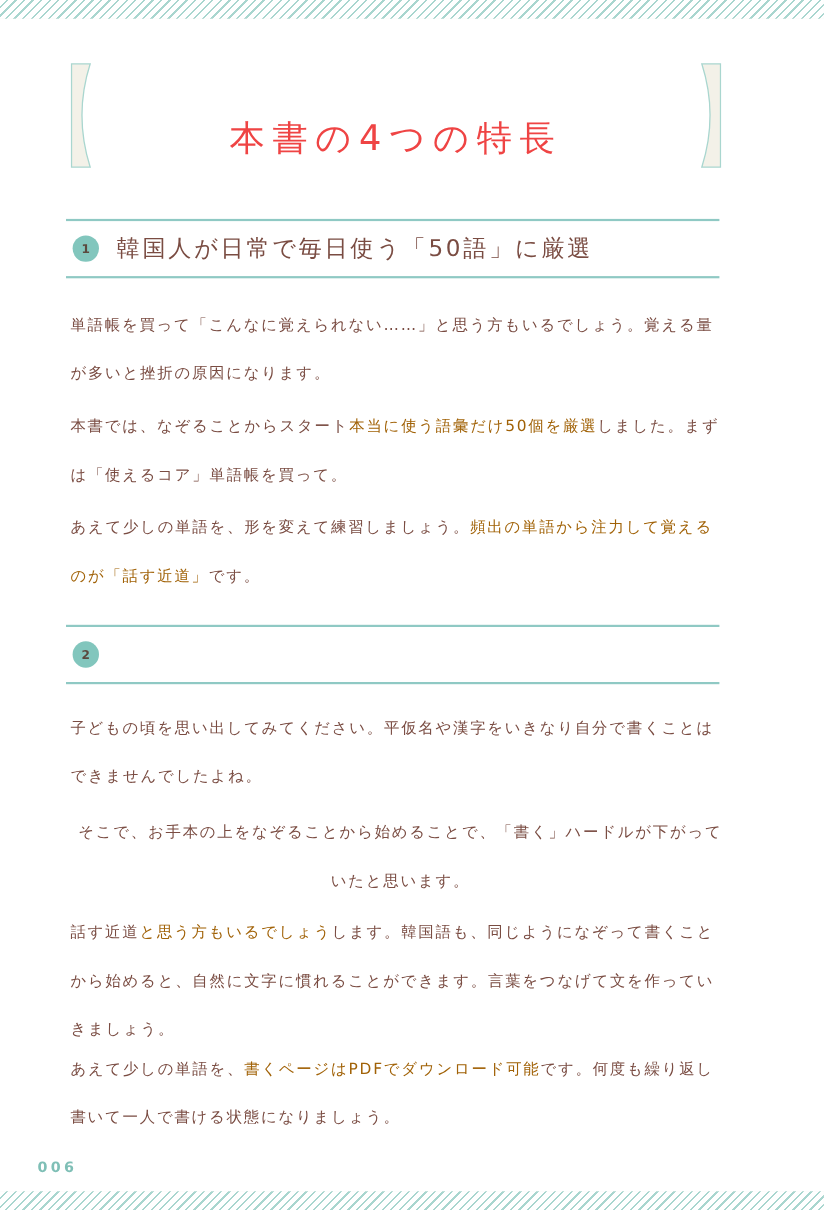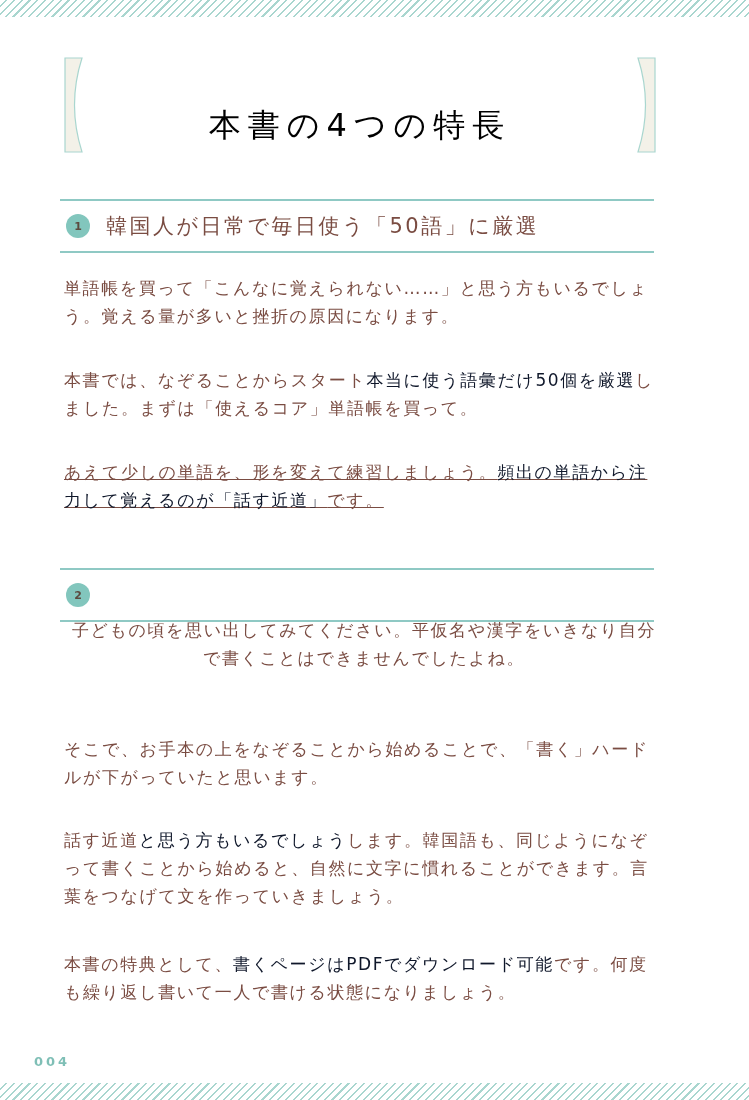--- a/index.html
+++ b/index.html
@@ -8,28 +8,28 @@
   .stripe{position:absolute;left:0;width:749px;height:17px;
     background:repeating-linear-gradient(135deg,#ffffff 0px,#ffffff 4px,#a9d6cf 4px,#a9d6cf 5.5px);
     background-color:#f4f6f0;}
   .stripe.top{top:0;}
   .stripe.bottom{bottom:0;}
   .title-wrap{position:absolute;left:64px;top:57px;width:592px;height:96px;}
   .bracket{position:absolute;top:0;width:20px;height:96px;}
   .bracket.left{left:0;}
   .bracket.right{right:0;}
   .page-title{position:absolute;left:0;right:0;top:26px;text-align:center;font-size:32px;letter-spacing:7px;
-    color:#000000;font-weight:normal;}
+    color:#ef4444;font-weight:normal;}
   .section-head{position:absolute;left:60px;width:594px;border-top:2.5px solid #8fc9c4;border-bottom:2.5px solid #8fc9c4;
     height:50px;display:flex;align-items:center;}
   .badge{width:24px;height:24px;border-radius:50%;background:#82c6bd;color:#5b4a3f;font-size:11px;font-weight:bold;
     display:flex;align-items:center;justify-content:center;margin-left:6px;margin-right:16px;}
   .section-title{font-size:21px;letter-spacing:2.5px;color:#7a4c42;white-space:nowrap;}
-  .para{position:absolute;left:64px;width:600px;font-size:17px;line-height:28px;letter-spacing:1.6px;color:#7a4c42;}
-  .hl{color:#0f172a;}
+  .para{position:absolute;left:64px;width:600px;font-size:14px;line-height:44px;letter-spacing:1.6px;color:#7a4c42;}
+  .hl{color:#a16207;}
   .page-num{position:absolute;left:34px;top:1054px;font-size:13px;letter-spacing:3px;color:#7fbfb6;font-weight:bold;}
 </style>
 </head>
 <body>
 
 <div class="stripe top"></div>
 
 <div class="title-wrap">
   <svg class="bracket left" viewBox="0 0 20 96" preserveAspectRatio="none">
     <path d="M1,1 L18,1 Q3,48 18,95 L1,95 Z" fill="#f3f1e8" stroke="#a9d6cf" stroke-width="1.2"></path>
@@ -46,39 +46,39 @@
 </div>
 
 <div class="para" style="top:274px;">
   <span>単語帳を買って「こんなに覚えられない……」と思う方もいるでしょう。覚える量が多いと挫折の原因になります。</span>
 </div>
 
 <div class="para" style="top:366px;">
   <span>本書では、なぞることからスタート</span><span class="hl">本当に使う語彙だけ50個を厳選</span><span>しました。まずは「使えるコア」単語帳を買って。</span>
 </div>
 
-<div class="para" style="top:458px;text-decoration:underline;">
+<div class="para" style="top:458px;">
   <span>あえて少しの単語を、形を変えて練習しましょう。</span><span class="hl">頻出の単語から注力して覚えるのが「話す近道」</span><span>です。</span>
 </div>
 
 <div class="section-head" style="top:568px;">
   <span class="badge">2</span>
 </div>
 
-<div class="para" style="top:616px;text-align:center;">
+<div class="para" style="top:640px;">
   <span>子どもの頃を思い出してみてください。平仮名や漢字をいきなり自分で書くことはできませんでしたよね。</span>
 </div>
 
-<div class="para" style="top:735px;">
+<div class="para" style="top:735px;text-align:center;">
   <span>そこで、お手本の上をなぞることから始めることで、「書く」ハードルが下がっていたと思います。</span>
 </div>
 
 <div class="para" style="top:826px;">
   <span>話す近道</span><span class="hl">と思う方もいるでしょう</span><span>します。韓国語も、同じようになぞって書くことから始めると、自然に文字に慣れることができます。言葉をつなげて文を作っていきましょう。</span>
 </div>
 
 <div class="para" style="top:950px;">
-  <span>本書の特典として、</span><span class="hl">書くページはPDFでダウンロード可能</span><span>です。何度も繰り返し書いて一人で書ける状態になりましょう。</span>
+  <span>あえて少しの単語を、</span><span class="hl">書くページはPDFでダウンロード可能</span><span>です。何度も繰り返し書いて一人で書ける状態になりましょう。</span>
 </div>
 
-<div class="page-num">004</div>
+<div class="page-num">006</div>
 
 <div class="stripe bottom"></div>
 
 </body></html>

